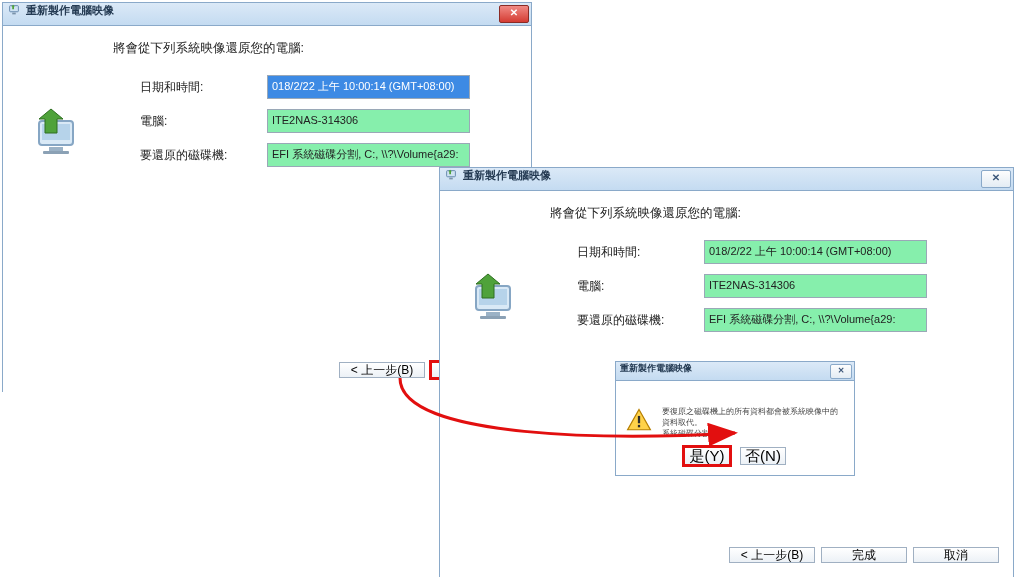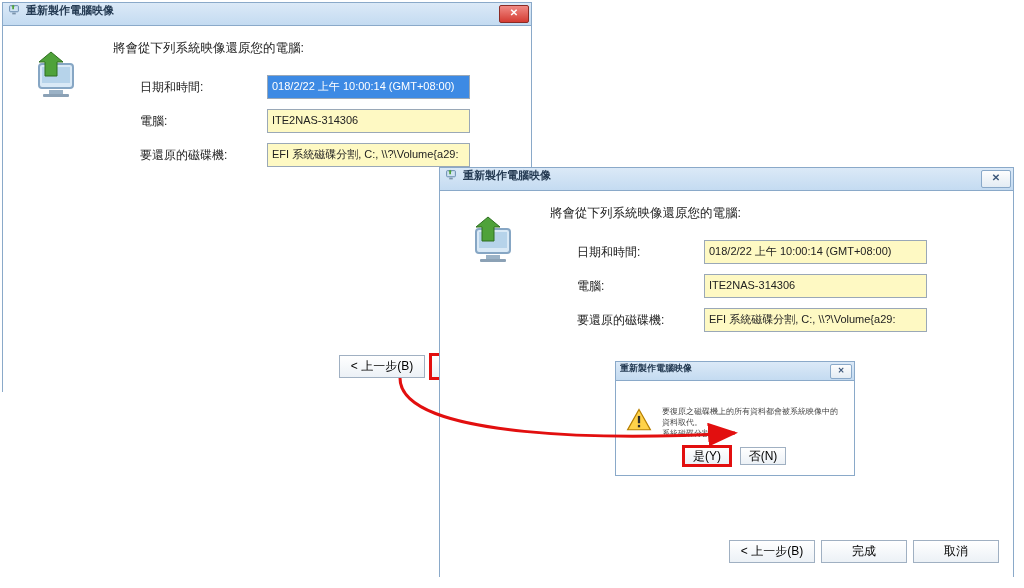--- a/index.html
+++ b/index.html
@@ -66,21 +66,21 @@
 
   
   .content {
     position: relative;
     padding: 14px 18px 18px 18px;
     background: #fff;
     box-sizing: border-box;
   }
   .hero-row {
     display: flex;
-    align-items: flex-start;
+    align-items: flex-end;
   }
   .hero-icon {
     width: 64px;
     height: 64px;
     margin-right: 28px;
     margin-top: 6px;
     flex: 0 0 auto;
   }
   .hero-icon svg { width:64px; height:64px; display:block; }
   .hero-text {
@@ -99,21 +99,21 @@
     align-items: center;
     margin-left: 27px;
   }
   .kv-label { font-size: 12px; }
   .kv-field {
     height: 20px;
     border: 1px solid #9aa8b7;
     padding: 1px 4px;
     font-size: 11px;
     line-height: 18px;
-    background: #fef9c3;
+    background: #86efac;
     overflow: hidden;
     white-space: nowrap;
   }
   .kv-field.selected {
     background: #3d8ae4;
     color: #fff;
   }
 
   
   .footer {
@@ -126,21 +126,21 @@
   .footer .btn, .confirm-buttons .btn {
     border: 1px solid #a0b0c2;
     background: linear-gradient(#ffffff,#ecf1f6);
     font-size: 12px;
     padding: 0;
     cursor: pointer;
     display: inline-flex;
     align-items: center;
     justify-content: center;
   }
-  .footer .btn { width: 86px; height: 23px; }
+  .footer .btn { width: 86px; height: 16px; }
   .footer .btn.highlight {
     outline: 3px solid #e20f0f;
     outline-offset: -1px;
   }
 
   
   .confirm {
     position: absolute;
     width: 240px;
     border: 1px solid #8aa9c9;
@@ -159,21 +159,21 @@
   }
   .warn-icon { width: 26px; height: 26px; flex: 0 0 auto; }
   .warn-icon svg { width:26px; height:26px; }
   .confirm-msg { font-size: 8px; color: #444; line-height: 1.35; }
   .confirm-buttons {
     display: flex;
     justify-content: center;
     gap: 10px;
     padding: 6px 0 10px 0;
   }
-  .confirm-buttons .btn { width: 46px; height: 18px; font-size: 12px; }
+  .confirm-buttons .btn { width: 46px; height: 18px; font-size: 15px; }
   .confirm-buttons .btn.highlight {
     outline: 3px solid #e20f0f;
     outline-offset: -1px;
   }
 
   
   .arrow {
     position: absolute;
     pointer-events: none;
   }

